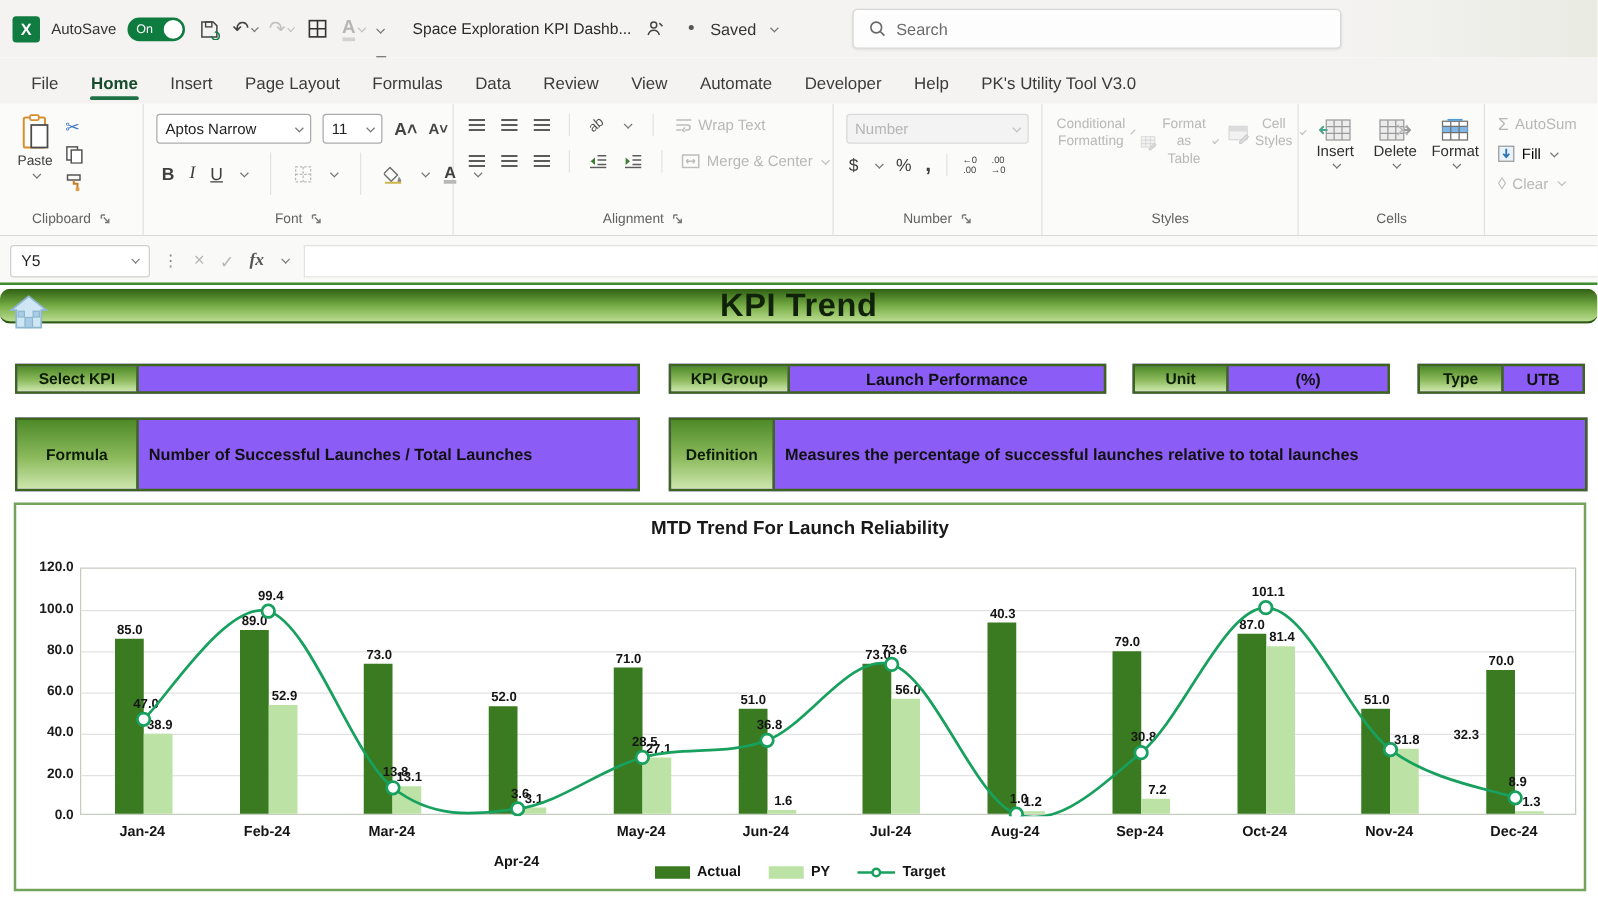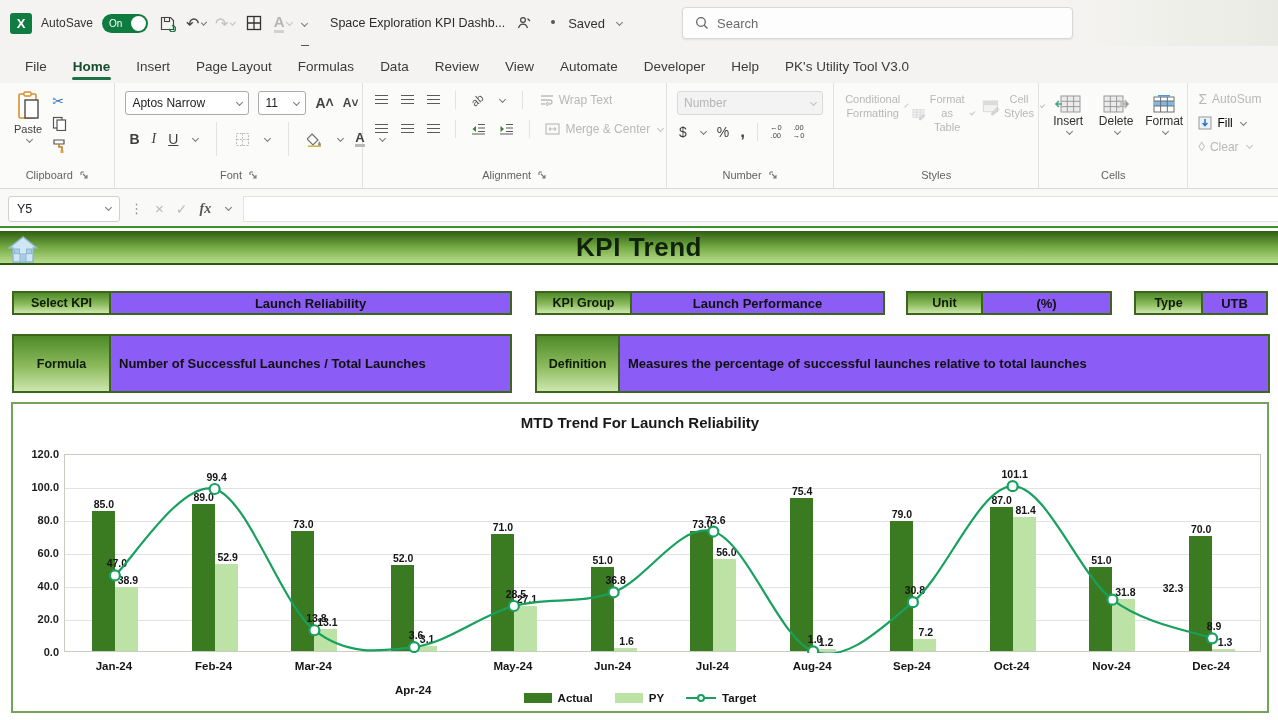--- a/index.html
+++ b/index.html
@@ -65,23 +65,23 @@
   .fbar { position:absolute; left:0; top:189px; width:1278px; height:39px; background:#f9f9f7; display:flex; align-items:center; }
   .namebox { margin-left:8px; width:112px; height:26px; background:#fff; border:1px solid #d0d0ce; border-radius:3px;
     display:flex; align-items:center; justify-content:space-between; padding:0 8px; font-size:12.5px; color:#222; }
   .fx-cluster { display:flex; align-items:center; gap:12px; margin-left:10px; font-size:14px; color:#9a9a9a; }
   .fx { font-style:italic; font-weight:bold; color:#555; font-family:"Liberation Serif",serif; }
   .finput { flex:1; height:26px; background:#fff; border:1px solid #e3e3e1; margin:0 0 0 12px; border-right:none;
     font-size:12px; padding-left:8px; outline:none; font-family:"Liberation Sans",sans-serif; }
   .greenline { position:absolute; left:0; top:226px; width:1278px; height:2px; background:#3e8e2f; }
 
   
-  .banner { position:absolute; left:0; top:231px; width:1278px; height:34px;
+  .banner { position:absolute; left:0; top:231px; width:1278px; height:28px;
     background:linear-gradient(180deg,#2e5f12 0%,#76ac45 52%,#b9dc8e 100%);
-    border-bottom:2px solid #2c5a10; display:flex; align-items:center; justify-content:center; }
+    border-bottom:2px solid #2c5a10; display:flex; align-items:center; justify-content:center;border-radius:8px; }
   .banner-title { font-size:26px; font-weight:bold; color:#10230a; letter-spacing:.5px; }
   .home-ic { position:absolute; left:7px; top:4px; }
 
   
   .pair { position:absolute; display:flex; border:2px solid #3c661c; background:#8b5cf6; }
   .pair .lbl { background:linear-gradient(180deg,#4e8a28 0%,#8cba5c 55%,#cde6ad 100%);
     border-right:2px solid #3c661c; display:flex; align-items:center; justify-content:center;
     font-weight:bold; font-size:12.5px; color:#0d1c05; }
   .pair .val { flex:1; display:flex; align-items:center; justify-content:center; font-weight:bold; font-size:13px; color:#111; }
   .pair .val.left { justify-content:flex-start; padding-left:8px; padding-right:6px; }
@@ -454,21 +454,20 @@
     <path d="M16 2L2 13h4v14h20V13h4z" fill="#cfe7f5" stroke="#8fb6cf" stroke-width="1.4"></path>
     <rect x="13" y="19" width="6" height="8" fill="#a9cde6" stroke="#8fb6cf"></rect>
     <rect x="7.5" y="14" width="5" height="4.6" fill="#a9cde6" stroke="#8fb6cf"></rect>
     <rect x="19.5" y="14" width="5" height="4.6" fill="#a9cde6" stroke="#8fb6cf"></rect>
   </svg>
   <span class="banner-title">KPI Trend</span>
 </div>
 
 <div class="pair" style="left:12px;top:291px;width:500px;height:24px">
   <div class="lbl" style="width:97px">Select KPI</div>
-  <div class="val">Launch Reliability</div>
 </div>
 <div class="pair" style="left:535px;top:291px;width:350px;height:24px">
   <div class="lbl" style="width:95px">KPI Group</div>
   <div class="val">Launch Performance</div>
 </div>
 <div class="pair" style="left:906px;top:291px;width:206px;height:24px">
   <div class="lbl" style="width:75px">Unit</div>
   <div class="val">(%)</div>
 </div>
 <div class="pair" style="left:1134px;top:291px;width:134px;height:24px">
@@ -532,21 +531,21 @@
       <div class="dlabel" style="left: 505.625px; top: 98.85px;">51.0</div>
       <div class="dlabel" style="left: 529.625px; top: 180.36px;">1.6</div>
       <div class="dlabel" style="left: 518.625px; top: 119.28px;">36.8</div>
       <div class="bar" style="left: 625.375px; width: 23px; height: 120.45px; background: rgb(58, 123, 33);"></div>
       <div class="bar" style="left: 648.375px; width: 23px; height: 92.4px; background: rgb(188, 227, 165);"></div>
       <div class="dlabel" style="left: 605.375px; top: 62.55px;">73.0</div>
       <div class="dlabel" style="left: 629.375px; top: 90.6px;">56.0</div>
       <div class="dlabel" style="left: 618.375px; top: 58.56px;">73.6</div>
       <div class="bar" style="left: 725.125px; width: 23px; height: 153.45px; background: rgb(58, 123, 33);"></div>
       <div class="bar" style="left: 748.125px; width: 23px; height: 1.98px; background: rgb(188, 227, 165);"></div>
-      <div class="dlabel" style="left: 705.125px; top: 29.55px;">75.4</div>
+      <div class="dlabel" style="left: 705.125px; top: 29.55px;">40.3</div>
       <div class="dlabel" style="left: 729.125px; top: 181.02px;">1.2</div>
       <div class="dlabel" style="left: 718.125px; top: 178.35px;">1.0</div>
       <div class="bar" style="left: 824.875px; width: 23px; height: 130.35px; background: rgb(58, 123, 33);"></div>
       <div class="bar" style="left: 847.875px; width: 23px; height: 11.88px; background: rgb(188, 227, 165);"></div>
       <div class="dlabel" style="left: 804.875px; top: 52.65px;">79.0</div>
       <div class="dlabel" style="left: 828.875px; top: 171.12px;">7.2</div>
       <div class="dlabel" style="left: 817.875px; top: 129.18px;">30.8</div>
       <div class="bar" style="left: 924.625px; width: 23px; height: 143.55px; background: rgb(58, 123, 33);"></div>
       <div class="bar" style="left: 947.625px; width: 23px; height: 134.31px; background: rgb(188, 227, 165);"></div>
       <div class="dlabel" style="left: 904.625px; top: 39.45px;">87.0</div>

